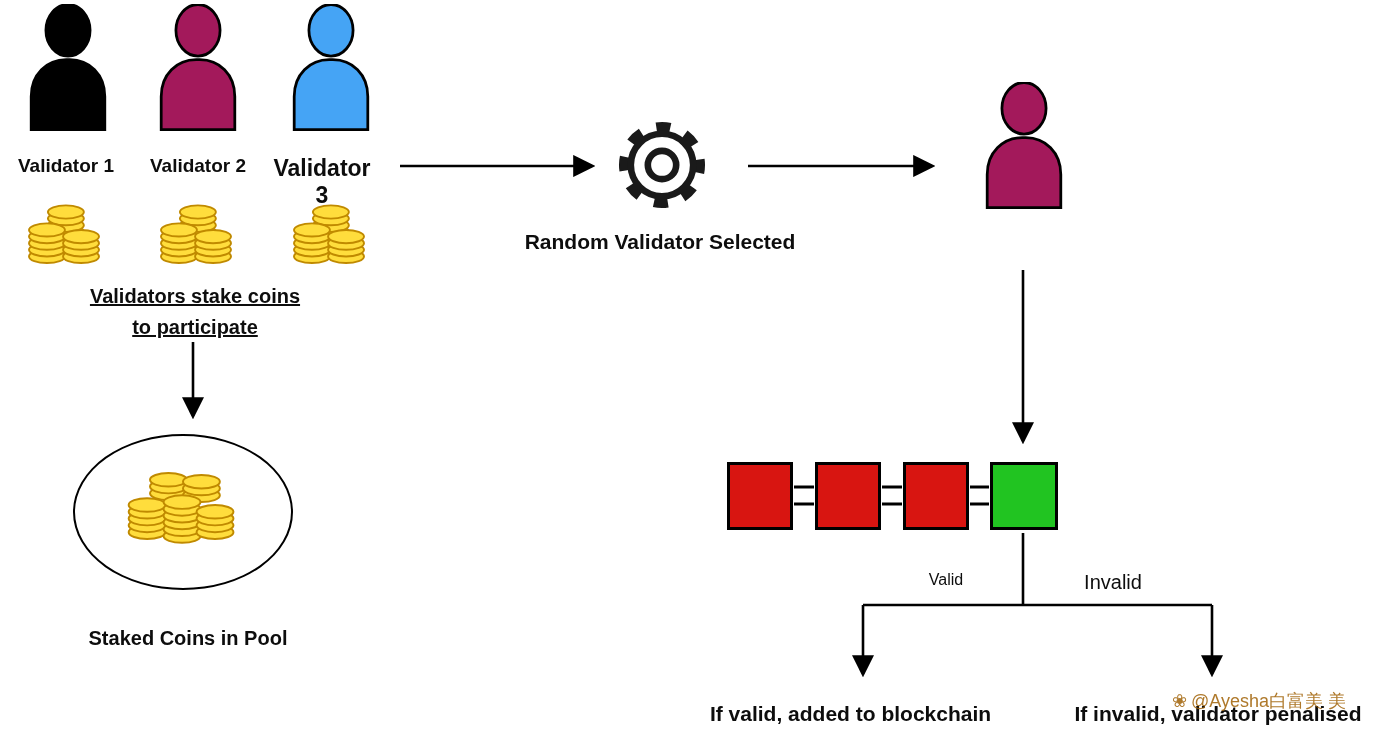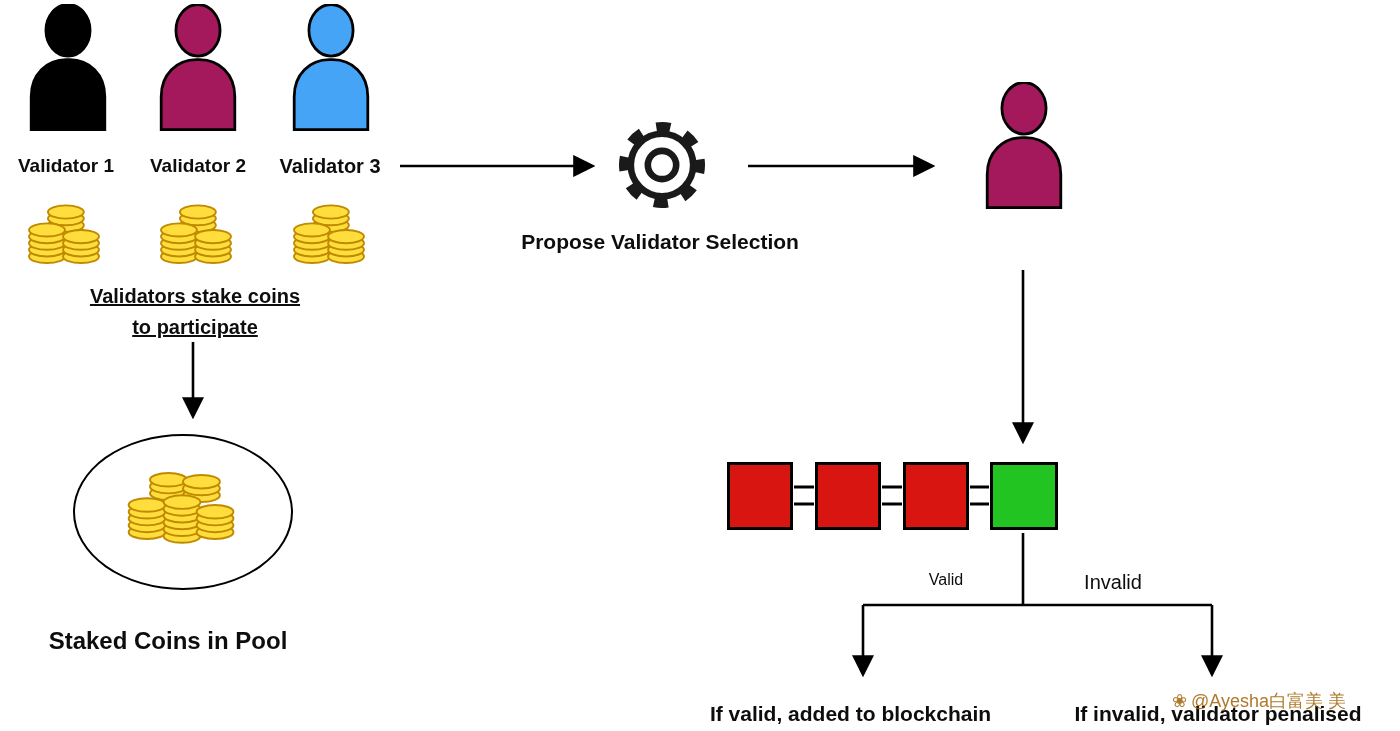--- a/index.html
+++ b/index.html
@@ -77,47 +77,47 @@
     <ellipse cx="50" cy="28" rx="24" ry="28" stroke="#000" stroke-width="3" fill="#A3195B"></ellipse>
     <path d="M10 136 L10 100 C10 76 27 60 48 60 L52 60 C73 60 90 76 90 100 L90 136 Z" stroke="#000" stroke-width="3" fill="#A3195B"></path>
   </svg>
   <svg class="person" style="left:285px;top:4px" width="92" height="128" viewBox="0 0 100 138">
     <ellipse cx="50" cy="28" rx="24" ry="28" stroke="#000" stroke-width="3" fill="#45A4F5"></ellipse>
     <path d="M10 136 L10 100 C10 76 27 60 48 60 L52 60 C73 60 90 76 90 100 L90 136 Z" stroke="#000" stroke-width="3" fill="#45A4F5"></path>
   </svg>
 
   <div class="label" style="left:10px;top:155px;width:112px;font-size:19px">Validator 1</div>
   <div class="label" style="left:142px;top:155px;width:112px;font-size:19px">Validator 2</div>
-  <div class="label" style="left:274px;top:155px;width:112px;font-size:20px">Validator 3</div>
+  <div class="label" style="left:266px;top:155px;width:112px;font-size:23px">Validator 3</div>
 
   <svg class="pile" style="left:26px;top:194px" width="76" height="70" viewBox="0 0 80 74">
       <use href="#pile-small"></use>
     </svg>
   <svg class="pile" style="left:158px;top:194px" width="76" height="70" viewBox="0 0 80 74">
       <use href="#pile-small"></use>
     </svg>
   <svg class="pile" style="left:291px;top:194px" width="76" height="70" viewBox="0 0 80 74">
       <use href="#pile-small"></use>
     </svg>
 
   <div class="label pre" style="left:35px;top:281px;width:320px;font-size:20px;line-height:31px">Validators stake coins
 to participate</div>
 
   <div class="pool-ellipse"></div>
   <svg class="pile" style="left:118px;top:464px" width="130" height="82" viewBox="0 0 134 84">
       <use href="#pile-large"></use>
     </svg>
-  <div class="label" style="left:38px;top:627px;width:260px;font-size:24px">Staked Coins in Pool</div>
+  <div class="label" style="left:58px;top:627px;width:260px;font-size:20px">Staked Coins in Pool</div>
 
   <svg class="abs" style="left:610px;top:113px" width="104" height="104" viewBox="0 0 110 110">
     <circle cx="55" cy="55" r="38" fill="none" stroke="#1a1a1a" stroke-width="15" stroke-dasharray="14 15.85" stroke-dashoffset="6"></circle>
     <circle cx="55" cy="55" r="33" fill="#fff" stroke="#1a1a1a" stroke-width="7"></circle>
     <circle cx="55" cy="55" r="15" fill="#fff" stroke="#1a1a1a" stroke-width="7"></circle>
   </svg>
-  <div class="label" style="left:500px;top:230px;width:320px;font-size:21px">Propose Validator Selection</div>
+  <div class="label" style="left:500px;top:230px;width:320px;font-size:21px">Random Validator Selected</div>
 
   <svg class="person" style="left:978px;top:82px" width="92" height="128" viewBox="0 0 100 138">
     <ellipse cx="50" cy="28" rx="24" ry="28" stroke="#000" stroke-width="3" fill="#A3195B"></ellipse>
     <path d="M10 136 L10 100 C10 76 27 60 48 60 L52 60 C73 60 90 76 90 100 L90 136 Z" stroke="#000" stroke-width="3" fill="#A3195B"></path>
   </svg>
 
   <div class="block" style="left: 727px; top: 462px; background-color: rgb(216, 21, 17);"></div>
   <div class="block" style="left: 815px; top: 462px; background-color: rgb(216, 21, 17);"></div>
   <div class="block" style="left: 903px; top: 462px; background-color: rgb(216, 21, 17);"></div>
   <div class="block" style="left: 990px; top: 462px; width: 68px; background-color: rgb(33, 196, 33);"></div>

